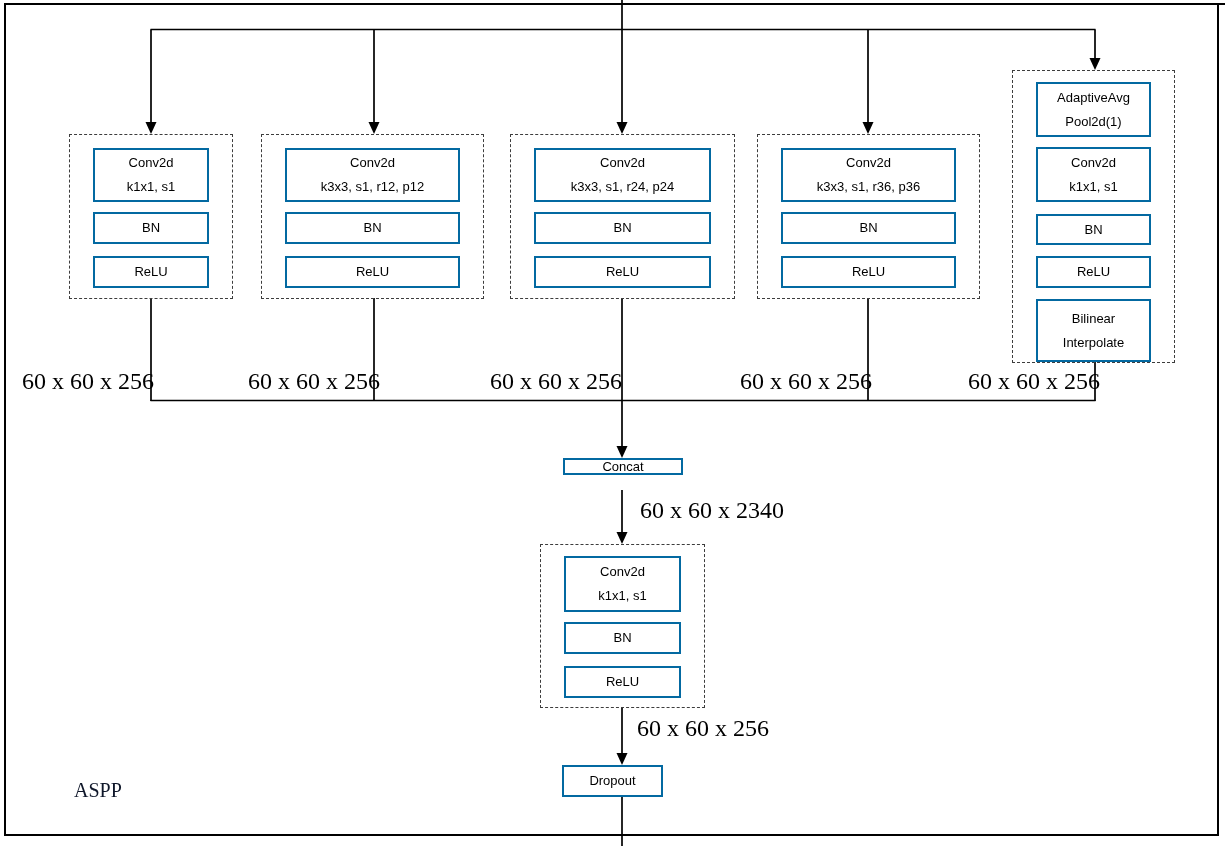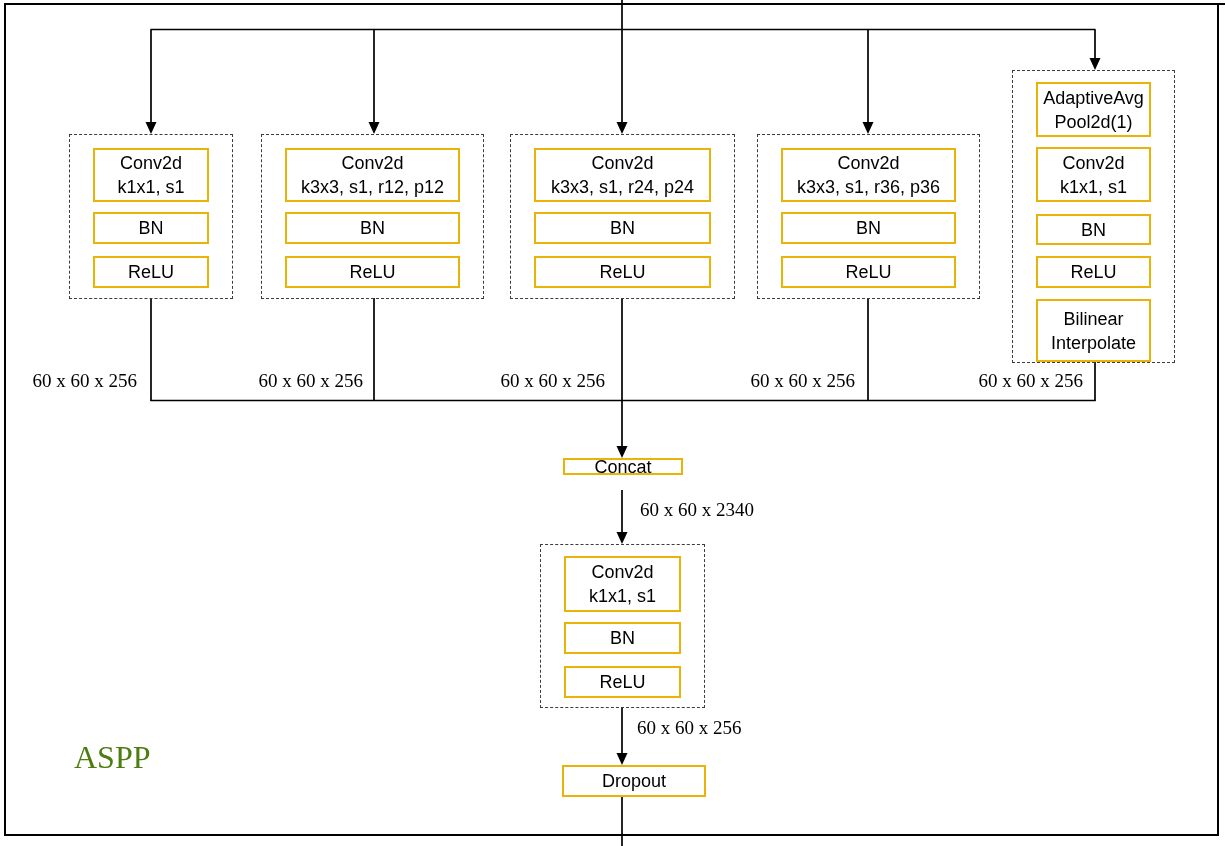--- a/index.html
+++ b/index.html
@@ -20,51 +20,51 @@
   }
   .dashed-block {
     position: absolute;
     border: 1.5px dashed #3d3d3d;
     box-sizing: border-box;
     background: transparent;
     z-index: 1;
   }
   .node-box {
     position: absolute;
-    border: 2px solid #eab308;
+    border: 2px solid #0369a1;
     background: #ffffff;
     box-sizing: border-box;
     display: flex;
     align-items: center;
     justify-content: center;
     text-align: center;
     white-space: pre-line;
-    font-size: 18px;
+    font-size: 13px;
     line-height: 24px;
     color: #000000;
     z-index: 2;
   }
   .layer-box { left: 23px; right: 23px; }
   .dim-label {
     position: absolute;
     font-family: "Liberation Serif", serif;
-    font-size: 19px;
+    font-size: 24px;
     line-height: 22px;
     color: #000000;
     white-space: nowrap;
     z-index: 2;
   }
   .dim-right { text-align: right; }
   .diagram-title {
     position: absolute;
-    left: 74px; top: 741px;
+    left: 74px; top: 774px;
     font-family: "Liberation Serif", serif;
-    font-size: 32px;
+    font-size: 20px;
     line-height: 32px;
-    color: #4d7c0f;
+    color: #0f172a;
     z-index: 2;
   }
 </style>
 </head>
 <body>
 
 <div class="canvas">
 
   <svg class="lines-layer" width="1225" height="846" viewBox="0 0 1225 846" fill="none" stroke="#000000" stroke-width="1.7">
 
@@ -153,17 +153,17 @@
   <div class="dim-label" style="left:640px;top:499px">60 x 60 x 2340</div>
 
   <div class="dashed-block" style="left:540px;top:544px;width:165px;height:164px">
     <div class="node-box layer-box" style="top:11px;height:56px">Conv2d
 k1x1, s1</div>
     <div class="node-box layer-box" style="top:77px;height:32px">BN</div>
     <div class="node-box layer-box" style="top:121px;height:32px">ReLU</div>
   </div>
   <div class="dim-label" style="left:637px;top:717px">60 x 60 x 256</div>
 
-  <div class="node-box" style="left:562px;top:765px;width:144px;height:32px">Dropout</div>
+  <div class="node-box" style="left:562px;top:765px;width:101px;height:32px">Dropout</div>
 
   <div class="diagram-title">ASPP</div>
 
 </div>
 
 </body></html>

